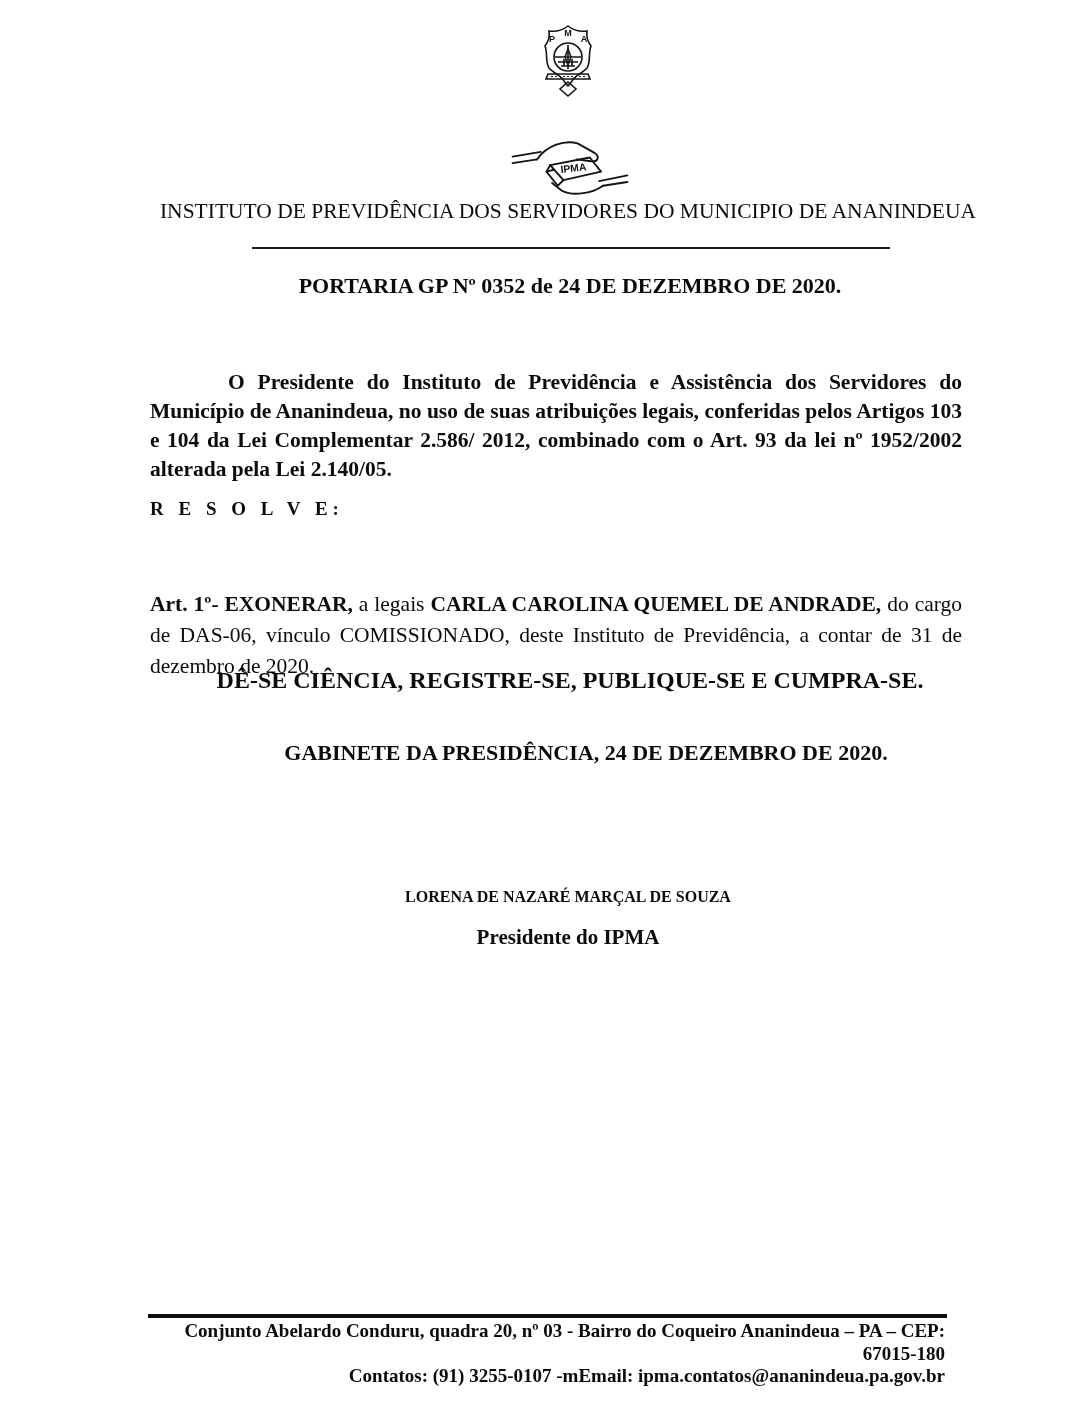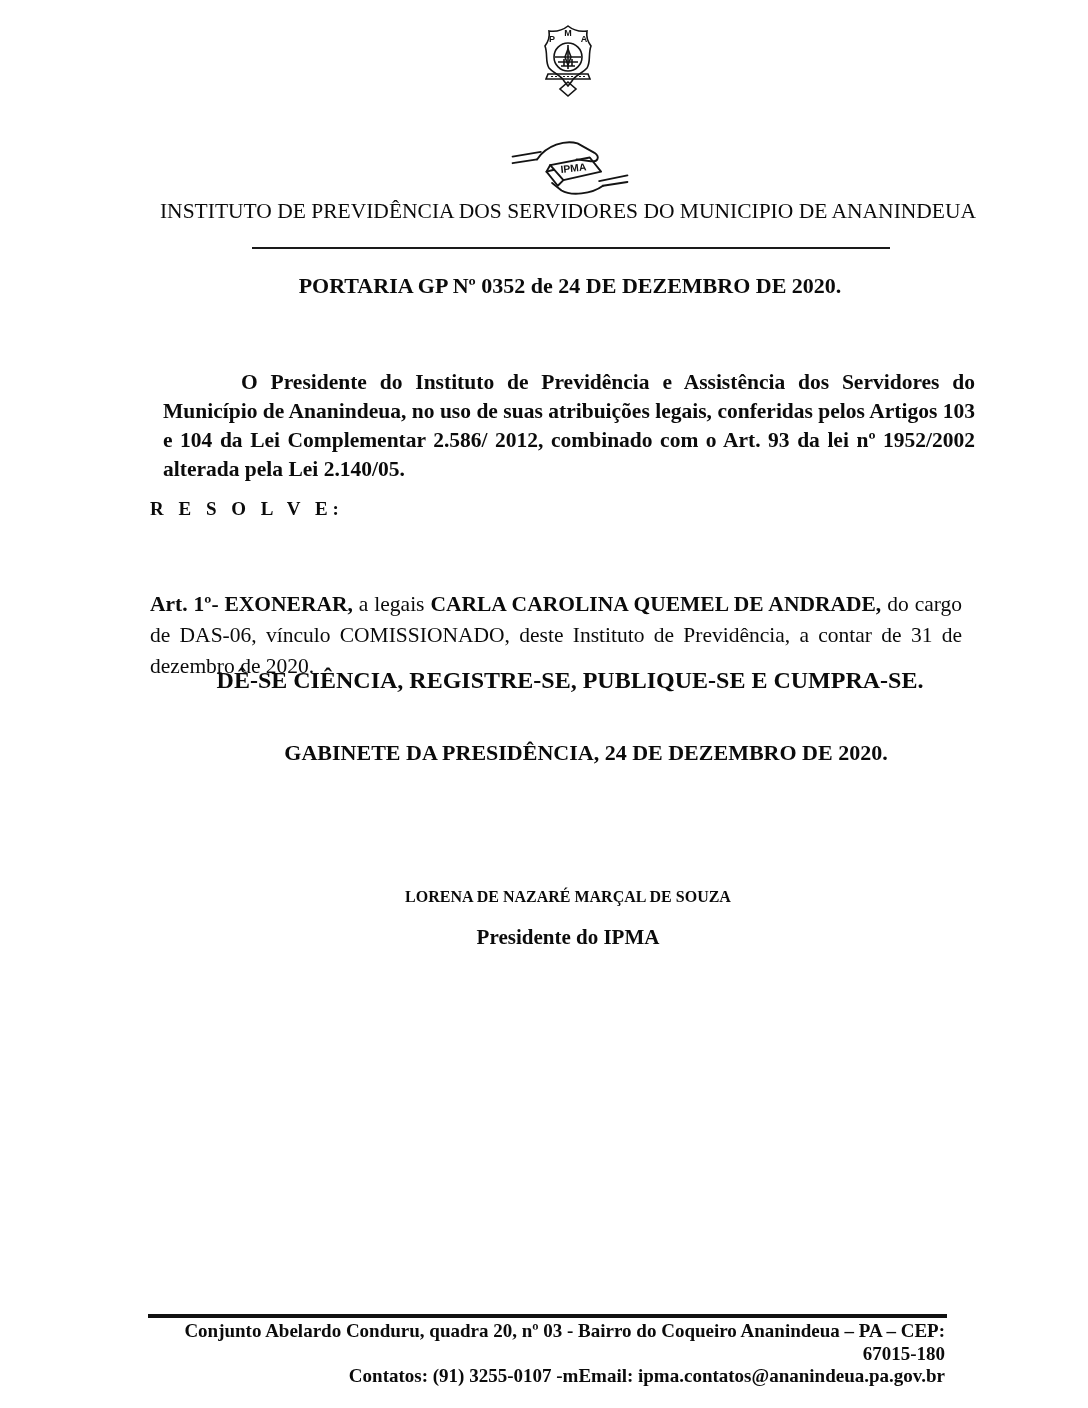--- a/index.html
+++ b/index.html
@@ -17,21 +17,21 @@
 
   
   .crest      { top:24px;  left:568px; }
   .org-name   { top:92px;  left:568px; font-size:21px; letter-spacing:0.5px; }
   .ipma-logo  { top:134px; left:570px; }
   .inst-name  { top:199px; left:568px; font-size:21.5px; }
   .divider    { top:247px; left:252px; width:638px; border-top:2px solid #1a1a1a; height:0; }
 
   
   .doc-title  { top:273px; left:570px; font-size:22px; font-weight:bold; }
-  .preamble   { top:346px; left:163px; width:812px; font-size:21.5px; font-weight:bold;
+  .preamble   { top:346px; left:150px; width:812px; font-size:21.5px; font-weight:bold;
                 line-height:29px; text-align:justify; text-indent:78px; }
   .resolve    { top:498px; left:150px; font-size:19px; font-weight:bold; letter-spacing:5px; }
   .article    { top:567px; left:150px; width:812px; font-size:21.5px; line-height:31px;
                 text-align:justify; }
   .article b  { font-weight:bold; }
   .closing    { top:667px; left:570px; font-size:24px; font-weight:bold; }
   .cabinet    { top:740px; left:586px; font-size:22px; font-weight:bold; }
   .sig-name   { top:888px; left:568px; font-size:16px; font-weight:bold; }
   .sig-title  { top:925px; left:568px; font-size:21px;  font-weight:bold; }
 

